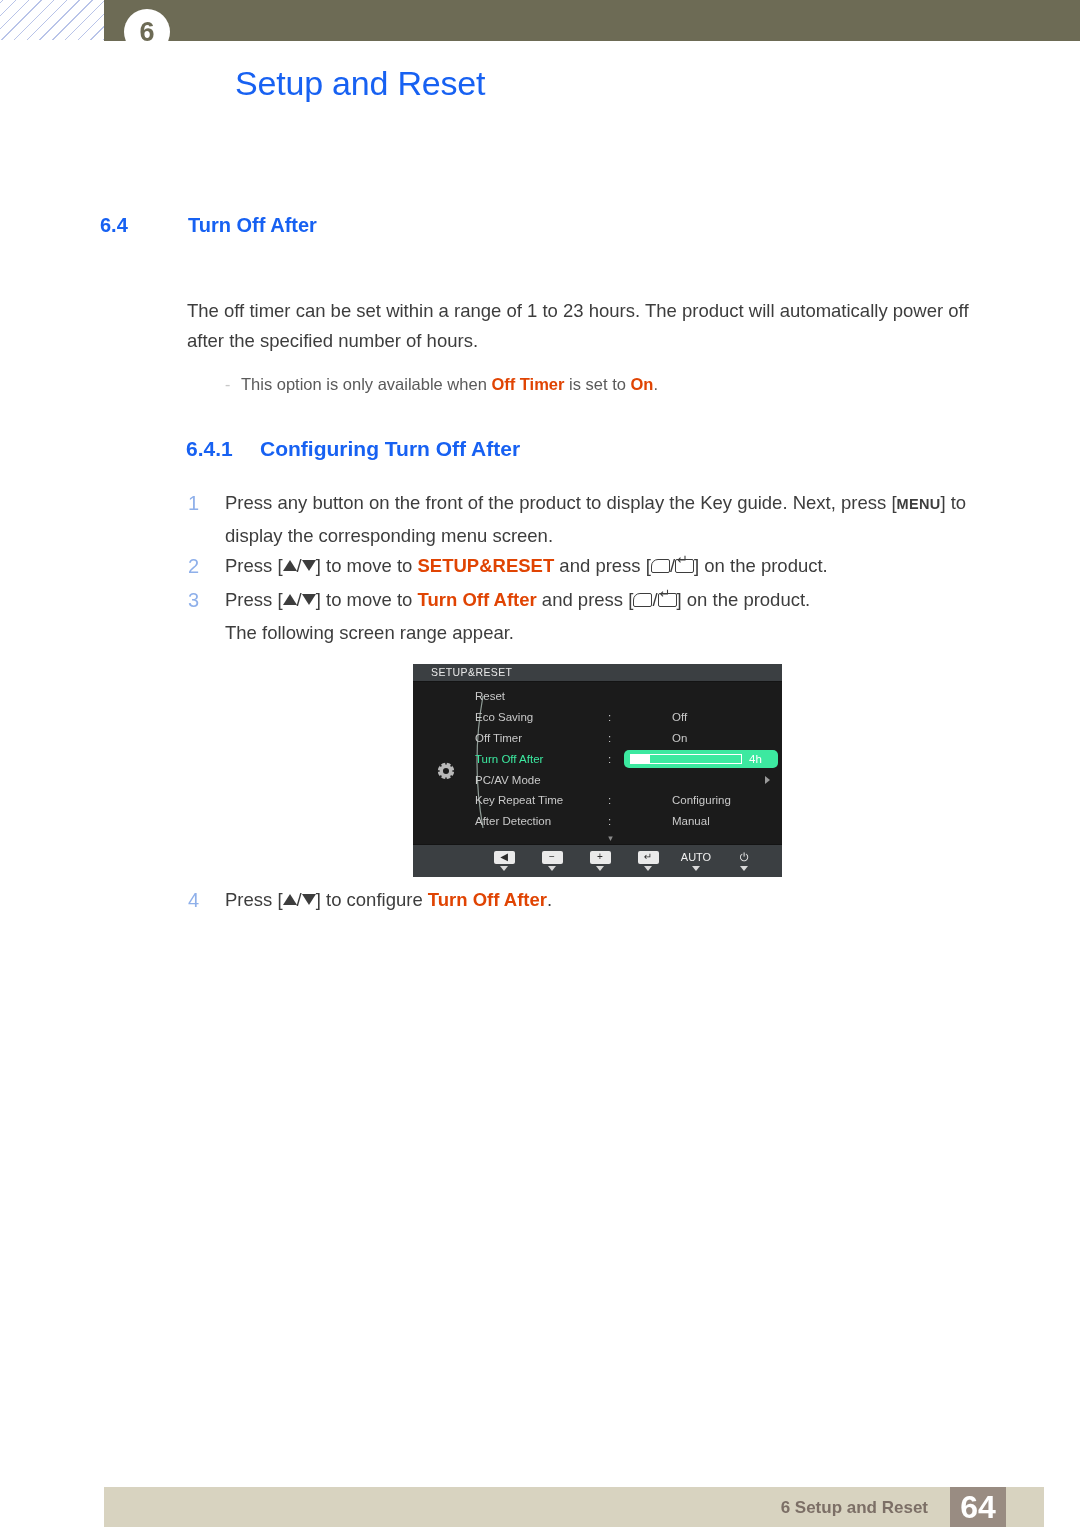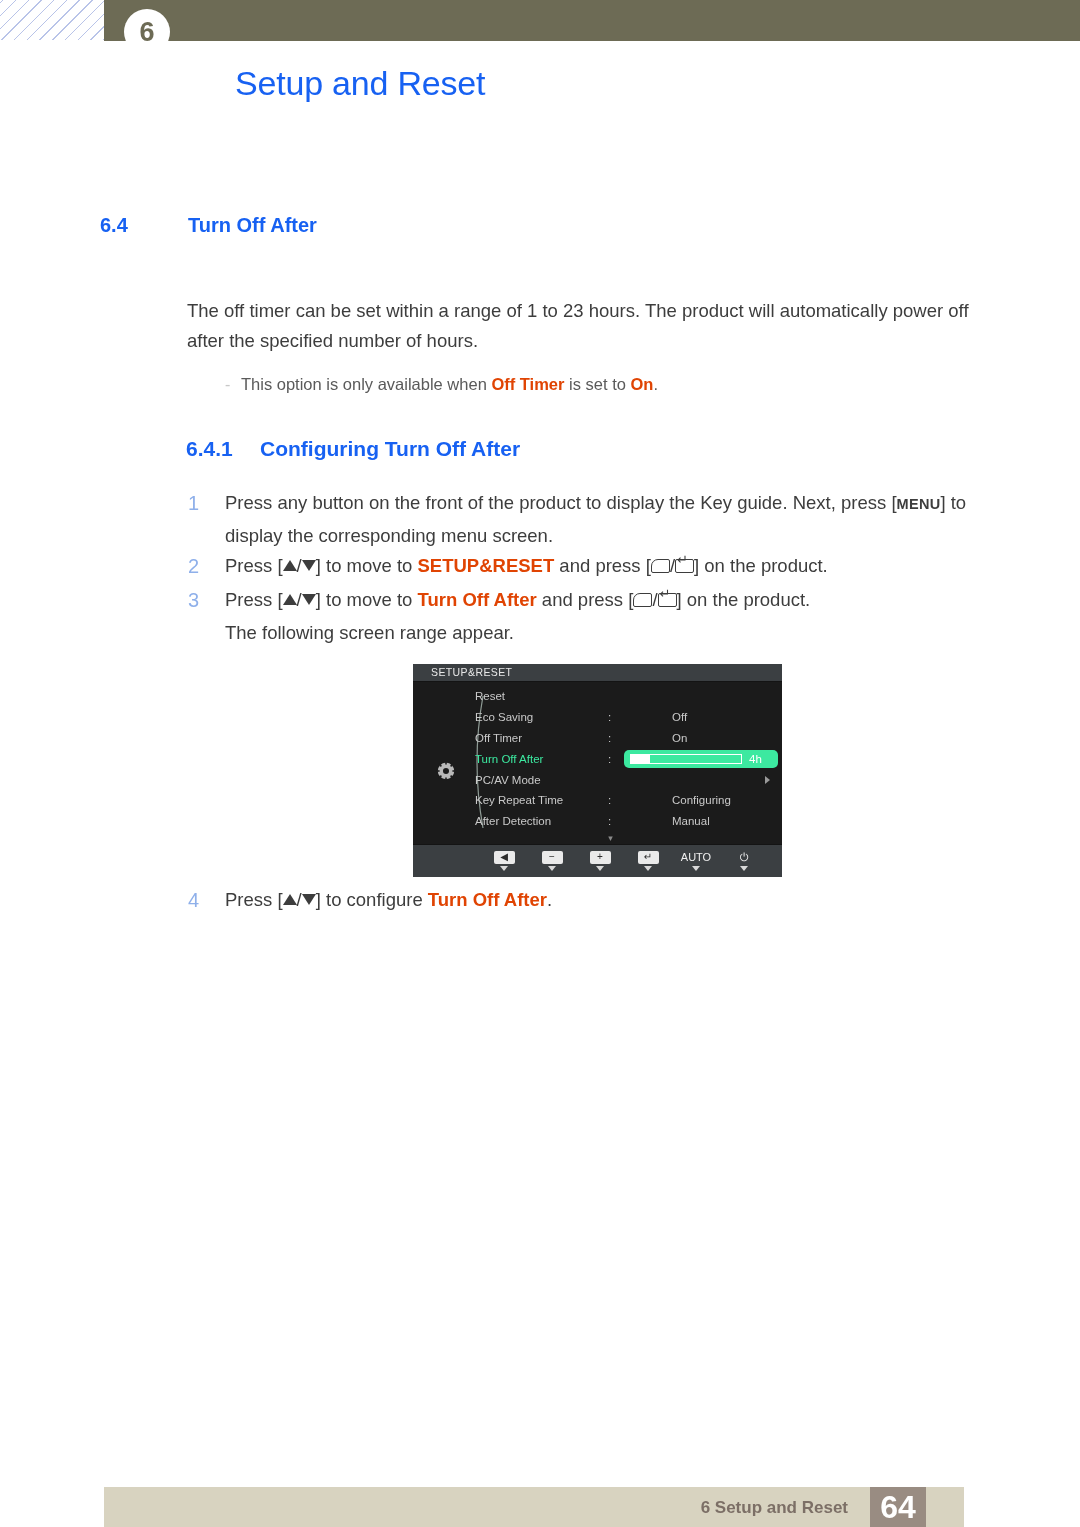--- a/index.html
+++ b/index.html
@@ -326,21 +326,21 @@
     border-left: 4px solid transparent;
     border-right: 4px solid transparent;
     border-top: 5px solid #d8d8d8;
   }
 
   
   .footer {
     position: absolute;
     left: 104px;
     top: 1487px;
-    width: 860px;
+    width: 940px;
     height: 40px;
     background: #d8d3c0;
   }
   .footer-text {
     position: absolute;
     right: 116px;
     top: 11px;
     font-size: 17px;
     font-weight: bold;
     color: #7c6f66;

